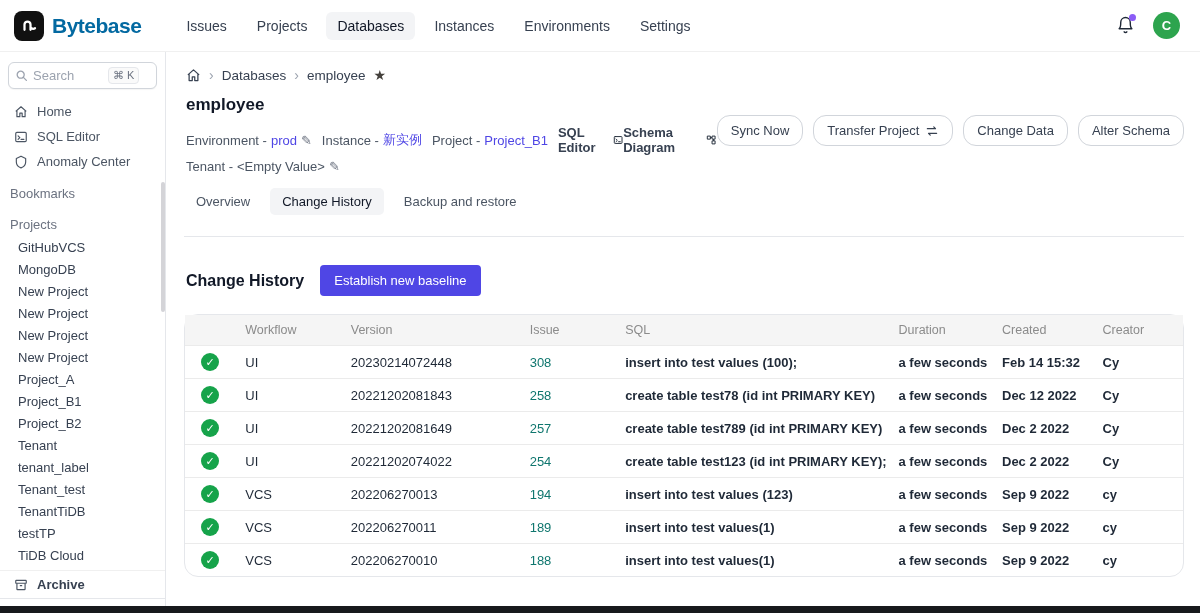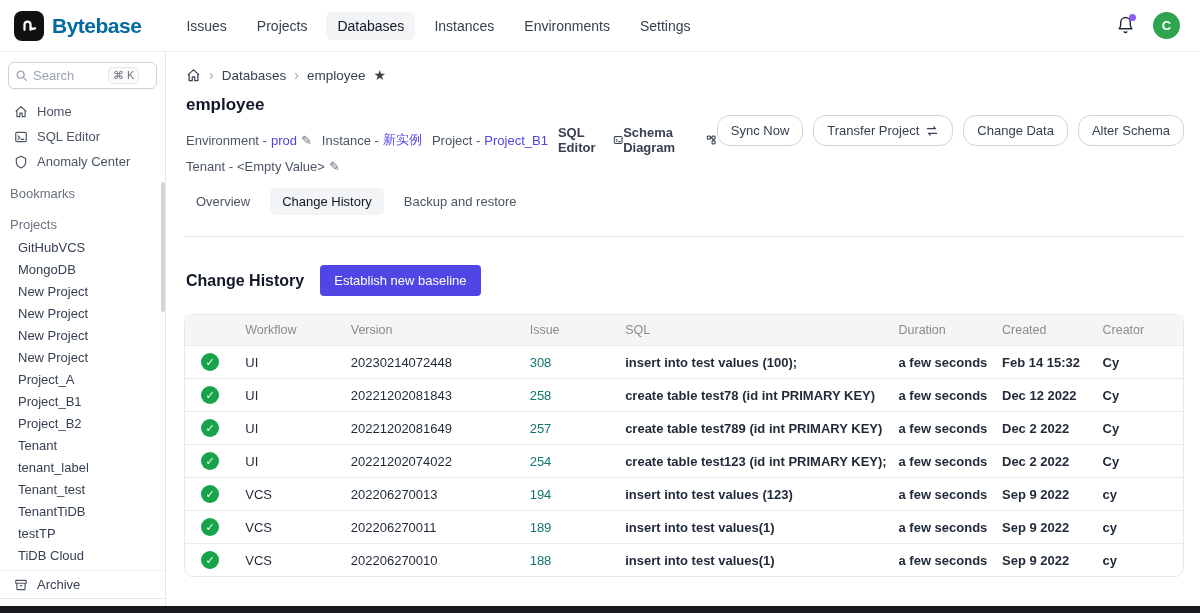--- a/index.html
+++ b/index.html
@@ -28,21 +28,21 @@
   .search-box { margin:10px 8px 2px 8px; height:27px; border:1px solid #d1d5db; border-radius:6px; display:flex; align-items:center; padding:12px 6px; gap:5px; background:#fff; box-shadow:0 1px 1px rgba(0,0,0,.04); }
   .search-box input { border:none; outline:none; width:70px; font-size:13px; color:#374151; font-family:inherit; }
   .search-box input::placeholder { color:#9ca3af; }
   .kbd { font-size:11px; color:#6b7280; border:1px solid #e5e7eb; border-radius:4px; padding:1px 4px; background:#fafafa; white-space:nowrap; }
 
   .side-menu { margin-top:8px; }
   .side-item { display:flex; align-items:center; gap:9px; padding:5px 14px; color:#4b5563; cursor:pointer; }
   .section-label { color:#6b7280; padding:6px 10px 4px 10px; margin-top:6px; }
   .project-list { }
   .project-item { padding:3.5px 10px 3.5px 18px; color:#374151; cursor:pointer; white-space:nowrap; overflow:hidden; }
-  .archive-row { display:flex; align-items:center; gap:9px; padding:6px 14px; color:#374151; border-top:1px solid #f0f0f0; margin-top:4px; cursor:pointer; }
+  .archive-row { display:flex; align-items:center; gap:9px; padding:6px 14px; color:#374151; border-top:1px solid #f0f0f0; margin-top:4px; cursor:pointer;font-weight:bold; }
   .plan-row { margin-top:auto; border-top:1px solid #e5e7eb; padding:6px 12px; color:#1f2937; cursor:pointer; }
 
   
   .main { flex:1; padding:0 16px 0 18px; overflow:hidden; }
   .breadcrumb { display:flex; align-items:center; gap:8px; padding:15px 0 10px 2px; font-size:13.5px; color:#374151; }
   .crumb-sep { color:#9ca3af; font-size:14px; }
   .crumb-link { cursor:pointer; }
   .fav-star { color:#44403c; font-size:14px; cursor:pointer; }
 
   .page-head { display:flex; align-items:flex-start; }
@@ -57,21 +57,21 @@
   .btn { border:1px solid #d1d5db; background:#fff; border-radius:13px; padding:7px 13px; font-size:13px; color:#374151; font-family:inherit; cursor:pointer; display:flex; align-items:center; gap:6px; white-space:nowrap; }
 
   .tabs { display:flex; align-items:center; gap:8px; margin-top:12px; border-bottom:1px solid #e5e7eb; padding-bottom:21px; }
   .tab { font-size:13px; color:#4b5563; padding:6px 12px; border-radius:5px; cursor:pointer; }
   .tab.active { background:#f3f4f6; color:#111827; }
 
   .section-head { display:flex; align-items:center; gap:16px; margin:28px 0 18px 2px; }
   .section-title { font-size:16px; font-weight:bold; color:#111827; }
   .primary-btn { background:#4f46e5; color:#fff; border:none; border-radius:4px; padding:8px 14px; font-size:13px; font-family:inherit; cursor:pointer; }
 
-  table.history { width:100%; border-collapse:separate; border-spacing:0; border:1px solid #e5e7eb; border-radius:9px; font-size:13px; table-layout:fixed; }
+  table.history { width:100%; border-collapse:separate; border-spacing:0; border:1px solid #e5e7eb; border-radius:14px; font-size:13px; table-layout:fixed; }
   table.history thead th { background:#f5f5f5; color:#8b8b8b; font-weight:normal; font-size:12.5px; text-align:left; padding:8px 10px; }
   table.history td { border-top:1px solid #ebebeb; padding:7px 10px; color:#1f2937; white-space:nowrap; overflow:hidden; }
   table.history tbody tr { cursor:pointer; }
   td.c-status { text-align:center; }
   .check-circle { display:inline-flex; width:18px; height:18px; border-radius:50%; background:#16a34a; color:#fff; align-items:center; justify-content:center; font-size:11px; }
   td.c-issue a { color:#0f766e; text-decoration:none; }
   td.c-sql, td.c-duration, td.c-created, td.c-creator { font-weight:600; color:#111827; }
   td.c-version, td.c-workflow { color:#374151; }
 
   .bottom-strip { position:absolute; left:0; bottom:0; width:1200px; height:7px; background:#17191c; }

